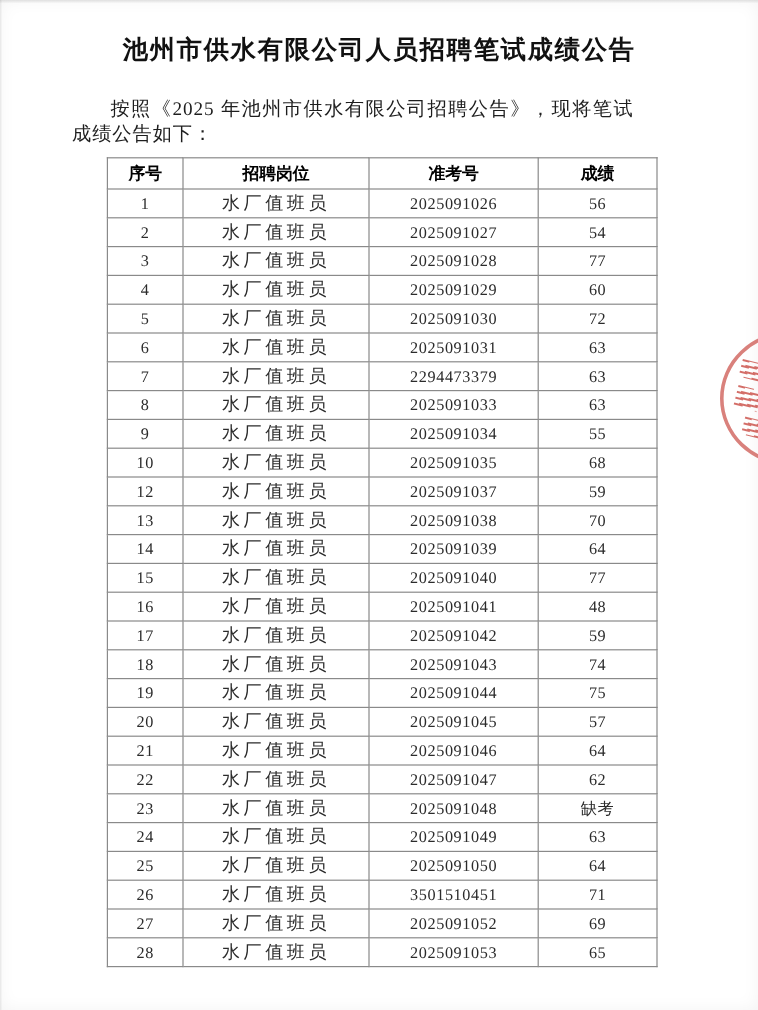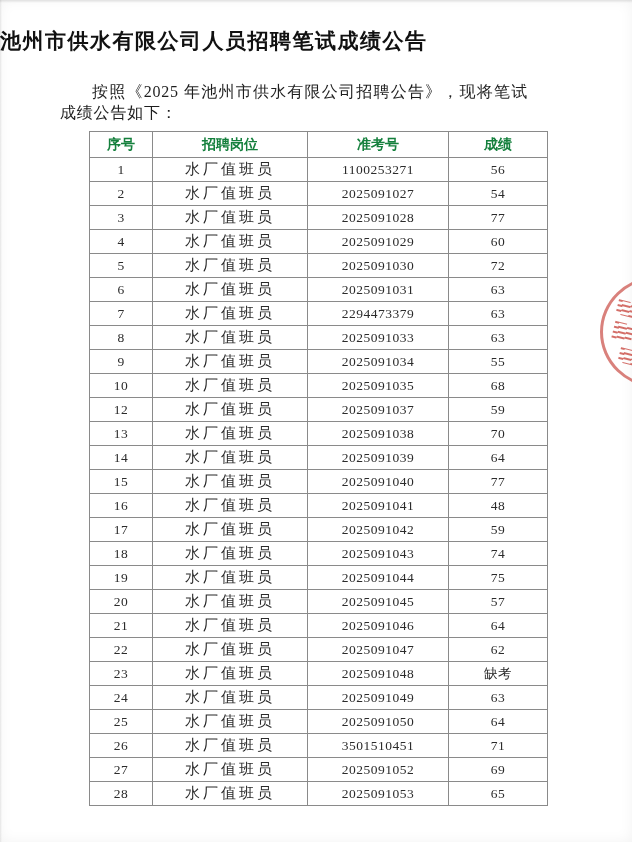--- a/index.html
+++ b/index.html
@@ -12,20 +12,21 @@
   .page {
     position: relative;
     width: 632px; height: 842px;
     background: #ffffff;
     color: #1c1c1c;
     overflow: hidden;
     box-shadow: inset 0 0 14px rgba(0,0,0,0.05);
   }
   .doc-title {
     margin-top: 27px;
+    text-align: center;
     font-size: 21px;
     font-weight: bold;
     letter-spacing: 1.5px;
     color: #111;
   }
   .doc-intro {
     margin: 26px 0 0 60px;
     width: 468px;
     font-size: 16px;
     line-height: 21px;
@@ -49,21 +50,21 @@
     text-align: center;
     vertical-align: middle;
     overflow: hidden;
     white-space: nowrap;
   }
   table.score-table th {
     height: 26px;
     font-family: Liberation Serif, serif;
     font-size: 14px;
     font-weight: bold;
-    color: #15803d;
+    color: #000000;
   }
   table.score-table td {
     height: 24px;
     font-size: 13.5px;
     color: #2b2b2b;
   }
   table.score-table td:nth-child(2) { letter-spacing: 3px; font-size: 15px; }
   table.score-table td:nth-child(1),
   table.score-table td:nth-child(3),
   table.score-table td:nth-child(4) { letter-spacing: 0.5px; }
@@ -124,21 +125,21 @@
         <th>序号</th>
         <th>招聘岗位</th>
         <th>准考号</th>
         <th>成绩</th>
       </tr>
     </thead>
     <tbody>
         <tr>
           <td>1</td>
           <td>水厂值班员</td>
-          <td>1100253271</td>
+          <td>2025091026</td>
           <td>56</td>
         </tr>
         <tr>
           <td>2</td>
           <td>水厂值班员</td>
           <td>2025091027</td>
           <td>54</td>
         </tr>
         <tr>
           <td>3</td>

